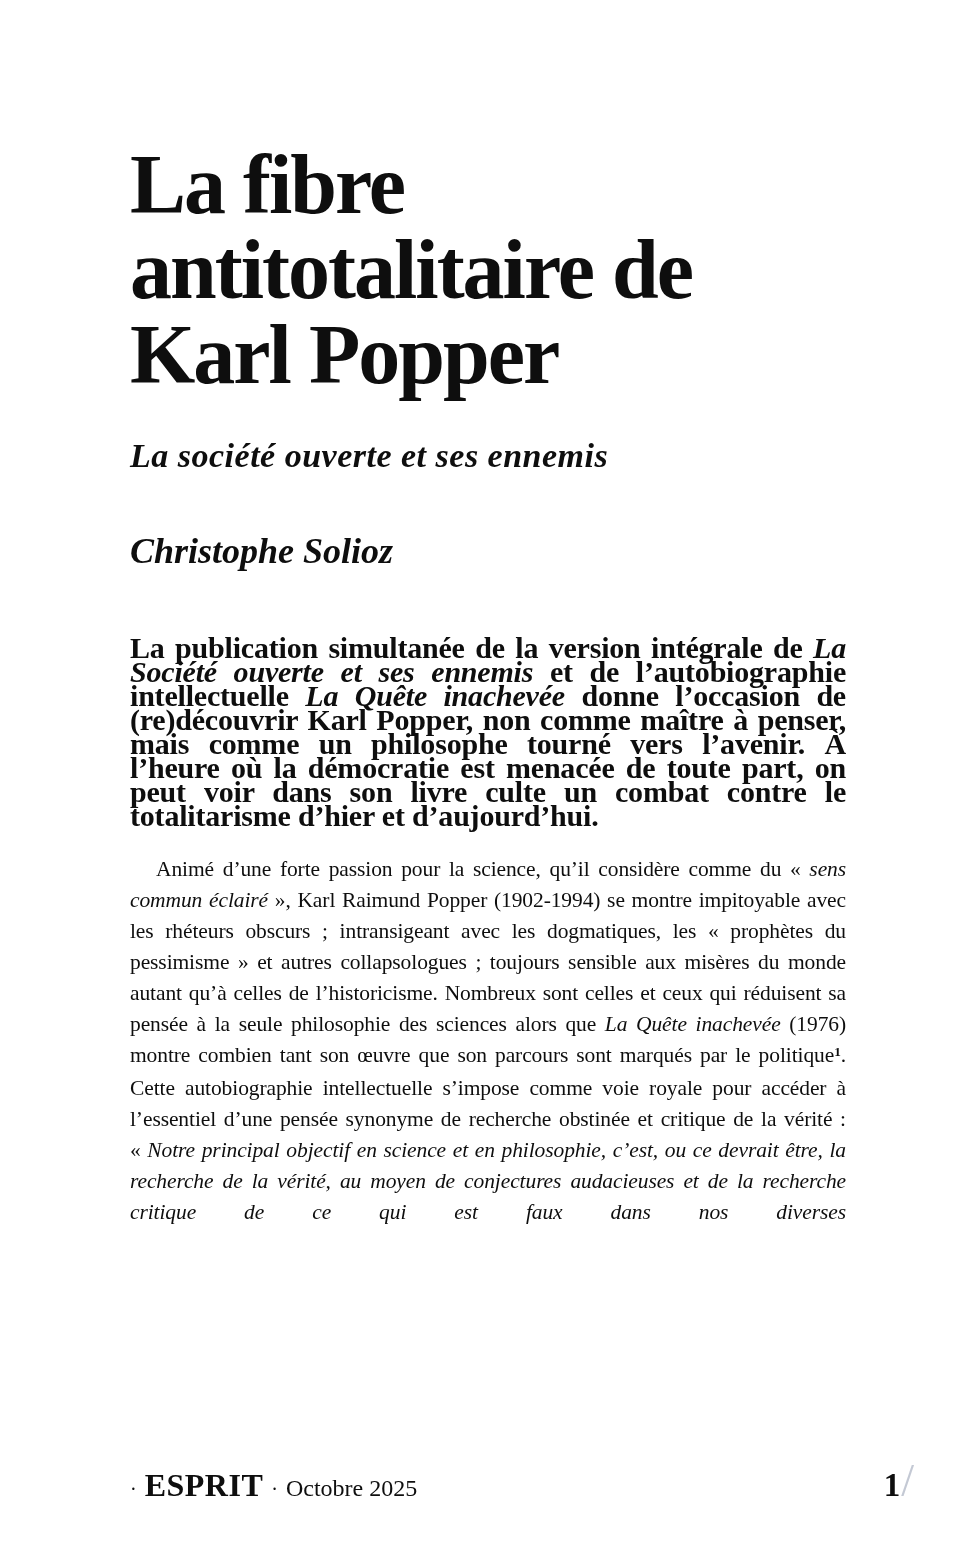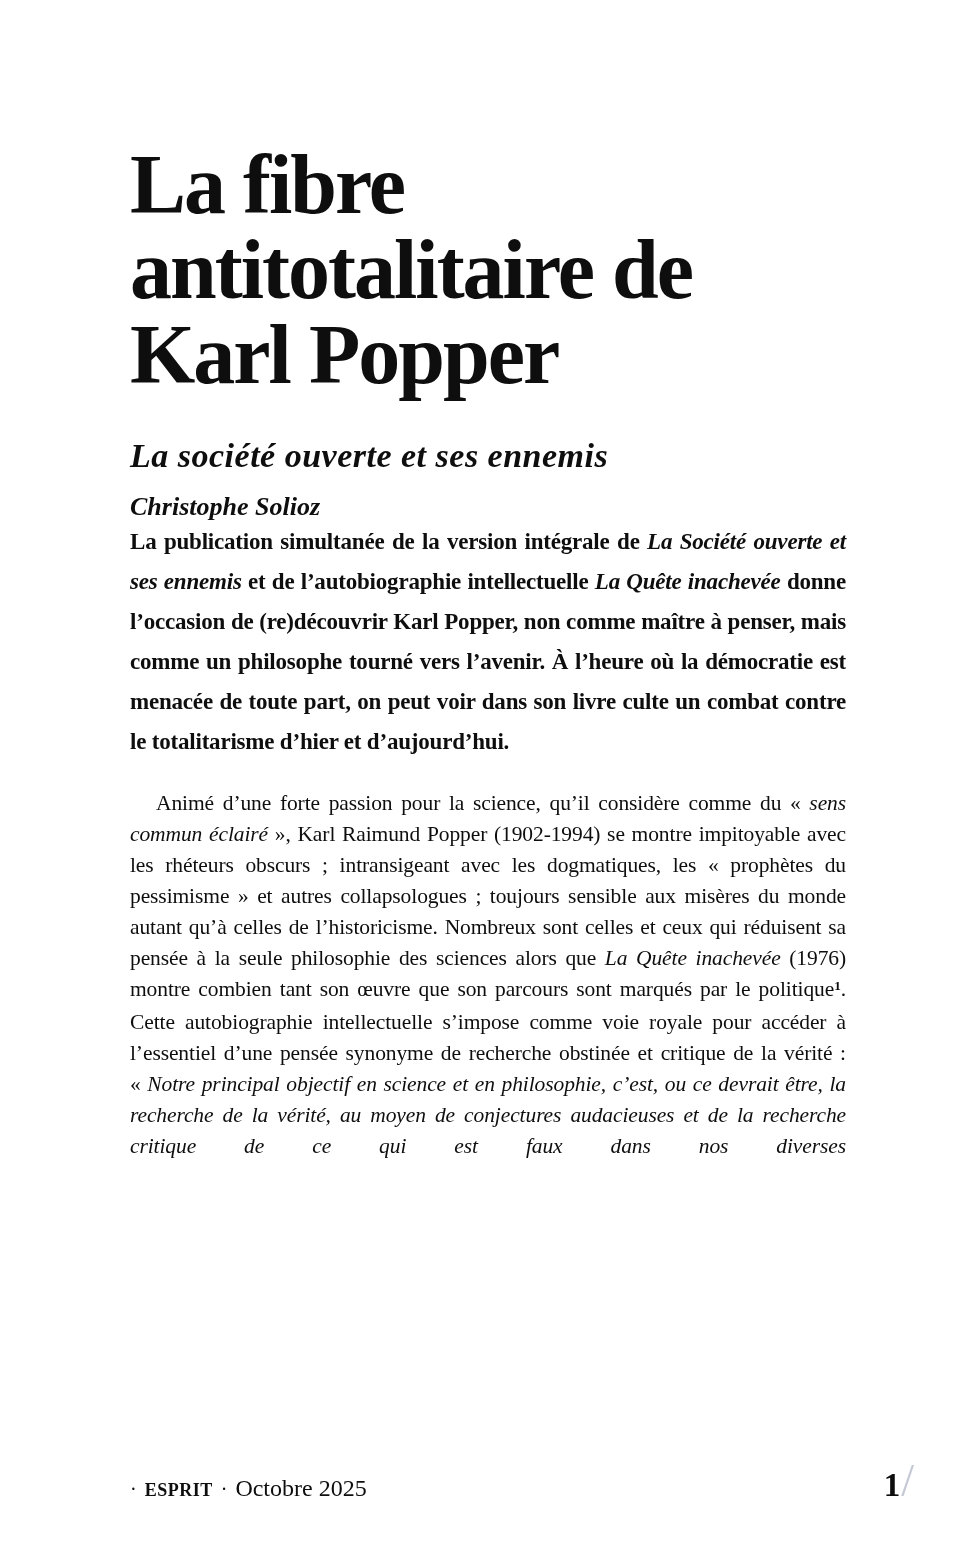--- a/index.html
+++ b/index.html
@@ -35,29 +35,30 @@
   }
   .subtitle{
     margin-top:39px;
     font-size:34px;
     line-height:40px;
     font-weight:bold;
     font-style:italic;
     letter-spacing:0.5px;
   }
   .author{
-    margin-top:16px;
-    font-size:26px;
+    margin-top:60px;
+    font-size:36px;
     line-height:30px;
     font-weight:bold;
     font-style:italic;
   }
   .lede{
-    font-size:23px;
-    line-height:40px;
+    margin-top:70px;
+    font-size:30px;
+    line-height:24px;
     font-weight:bold;
     text-align:justify;
     letter-spacing:-0.2px;
   }
   .bodytext{
     margin-top:26px;
     font-size:21.5px;
     line-height:31px;
     text-align:justify;
     text-align-last:justify;
@@ -81,21 +82,21 @@
   }
   .footer-left{
     display:flex;
     align-items:baseline;
     gap:8px;
     font-size:20px;
   }
   .footer-dot{font-size:20px;}
   .journal{
     font-weight:bold;
-    font-size:18px;
+    font-size:32px;
     letter-spacing:0.5px;
   }
   .issue{font-size:24px;}
   .pageno{
     display:flex;
     align-items:baseline;
   }
   .pageno-number{
     font-weight:bold;
     font-size:33px;

